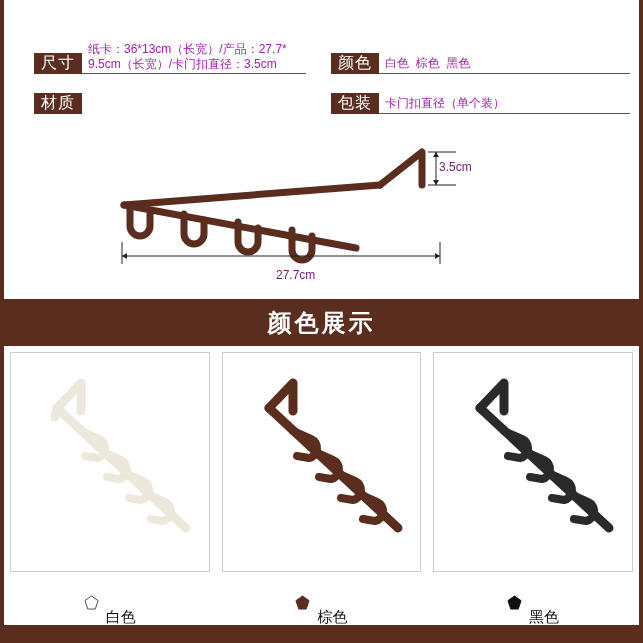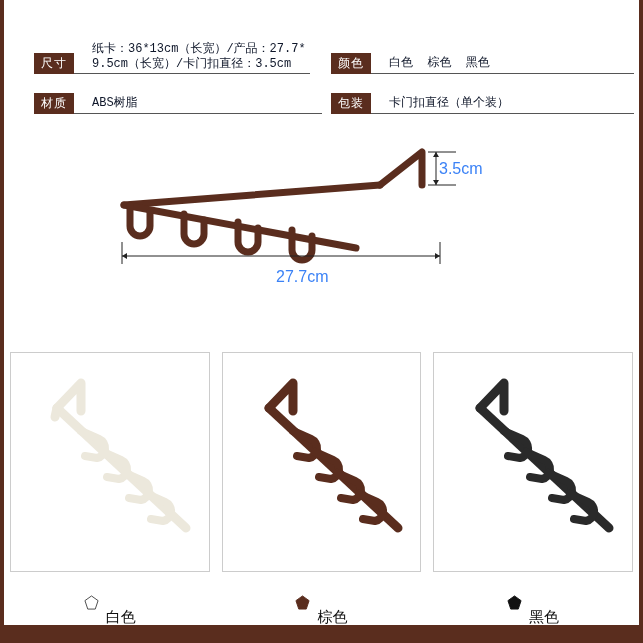--- a/index.html
+++ b/index.html
@@ -32,35 +32,34 @@
     height: 290px;
   }
   .spec-row {
     position: absolute;
     display: flex;
     align-items: flex-end;
   }
   .spec-tag {
     background: #5a2d1e;
     color: #ffffff;
-    font-size: 12px;
+    font-size: 16px;
     line-height: 12px;
     padding: 4px 7px 5px 7px;
     letter-spacing: 1px;
     white-space: nowrap;
   }
   .spec-val {
     font-size: 12px;
-    color: #0f172a;
+    color: #a21caf;
     white-space: pre;
-    padding-left: 18px;
+    padding-left: 6px;
     padding-bottom: 2px;
     border-bottom: 1px solid #555555;
     line-height: 15px;
-    font-family: Liberation Mono, monospace;
   }
   .spec-val.two-line {
     padding-bottom: 1px;
   }
 
   #spec-size      { left: 30px;  top: 42px; }
   #spec-size .spec-val { width: 218px; }
   #spec-color     { left: 327px; top: 53px; }
   #spec-color .spec-val { width: 245px; }
   #spec-material  { left: 30px;  top: 93px; }
@@ -71,22 +70,22 @@
   
   .diagram {
     position: absolute;
     left: 0;
     top: 130px;
     width: 635px;
     height: 160px;
   }
   .dim-label {
     position: absolute;
-    font-size: 16px;
-    color: #3b82f6;
+    font-size: 12px;
+    color: #701a75;
   }
   #dim-height { left: 435px; top: 30px; }
   #dim-width  { left: 272px; top: 118px; margin-top: 20px; }
 
   
   .banner {
     position: absolute;
     left: 0;
     top: 299px;
     width: 635px;
@@ -171,21 +170,20 @@
 9.5cm（长宽）/卡门扣直径：3.5cm</div>
     </div>
 
     <div class="spec-row" id="spec-color">
       <div class="spec-tag">颜色</div>
       <div class="spec-val">白色  棕色  黑色</div>
     </div>
 
     <div class="spec-row" id="spec-material">
       <div class="spec-tag">材质</div>
-      <div class="spec-val">ABS树脂</div>
     </div>
 
     <div class="spec-row" id="spec-package">
       <div class="spec-tag">包装</div>
       <div class="spec-val">卡门扣直径（单个装）</div>
     </div>
   </div>
 
   <div class="diagram">
     <svg width="635" height="160" viewBox="0 0 635 160">
@@ -219,20 +217,23 @@
         <line x1="436" y1="112" x2="436" y2="134"></line>
         <line x1="118" y1="126" x2="436" y2="126"></line>
         <path d="M123 123 L118 126 L123 129" fill="#222222" stroke="none"></path>
         <path d="M431 123 L436 126 L431 129" fill="#222222" stroke="none"></path>
       </g>
     </svg>
     <div class="dim-label" id="dim-height">3.5cm</div>
     <div class="dim-label" id="dim-width">27.7cm</div>
   </div>
 
+  <div class="banner">
+    <div class="banner-title">颜色展示</div>
+  </div>
 
   <div class="showcase">
 
     <div class="swatch-col">
       <div class="swatch-photo">
         <svg width="200" height="216" viewBox="0 0 200 216">
           <g fill="none" stroke="#ece8dc" stroke-width="9" stroke-linecap="round" stroke-linejoin="round">
             <path d="M46 55 L70 30 L70 58"></path>
             <path d="M46 55 L175 175"></path>
             <path d="M46 55 L44 64"></path>

